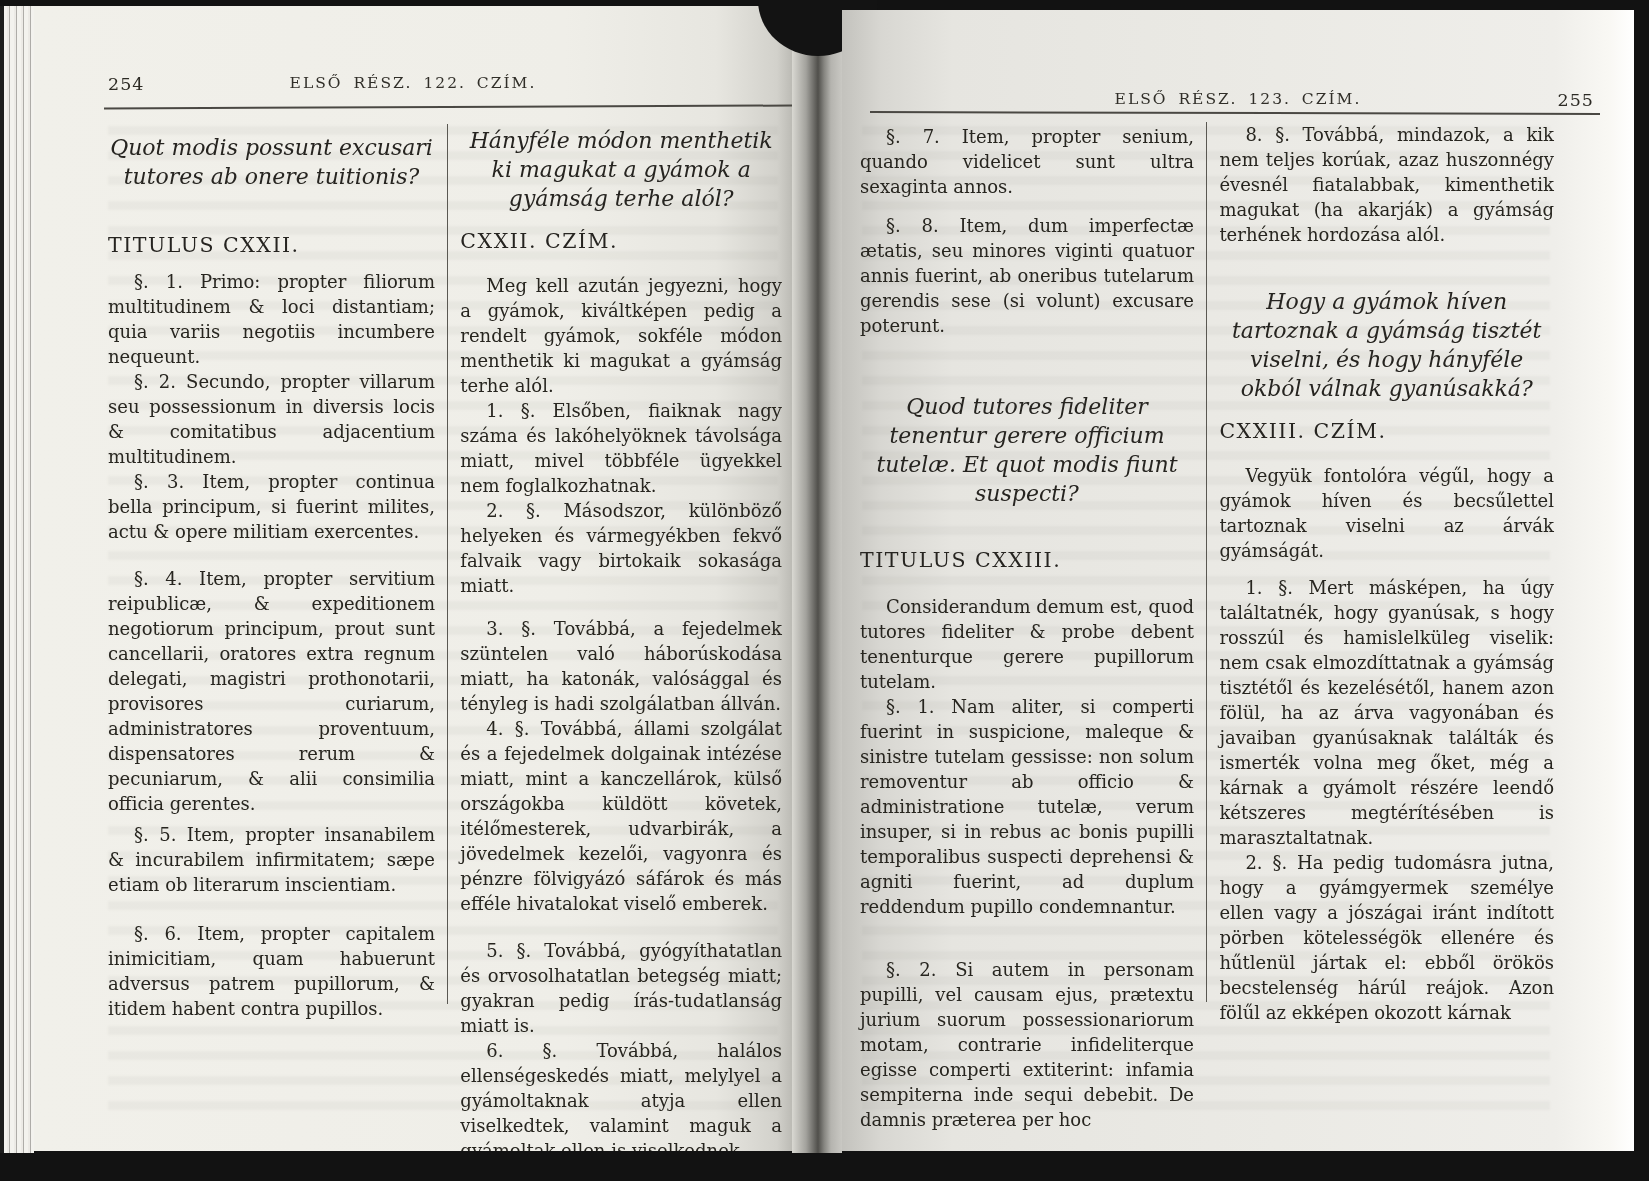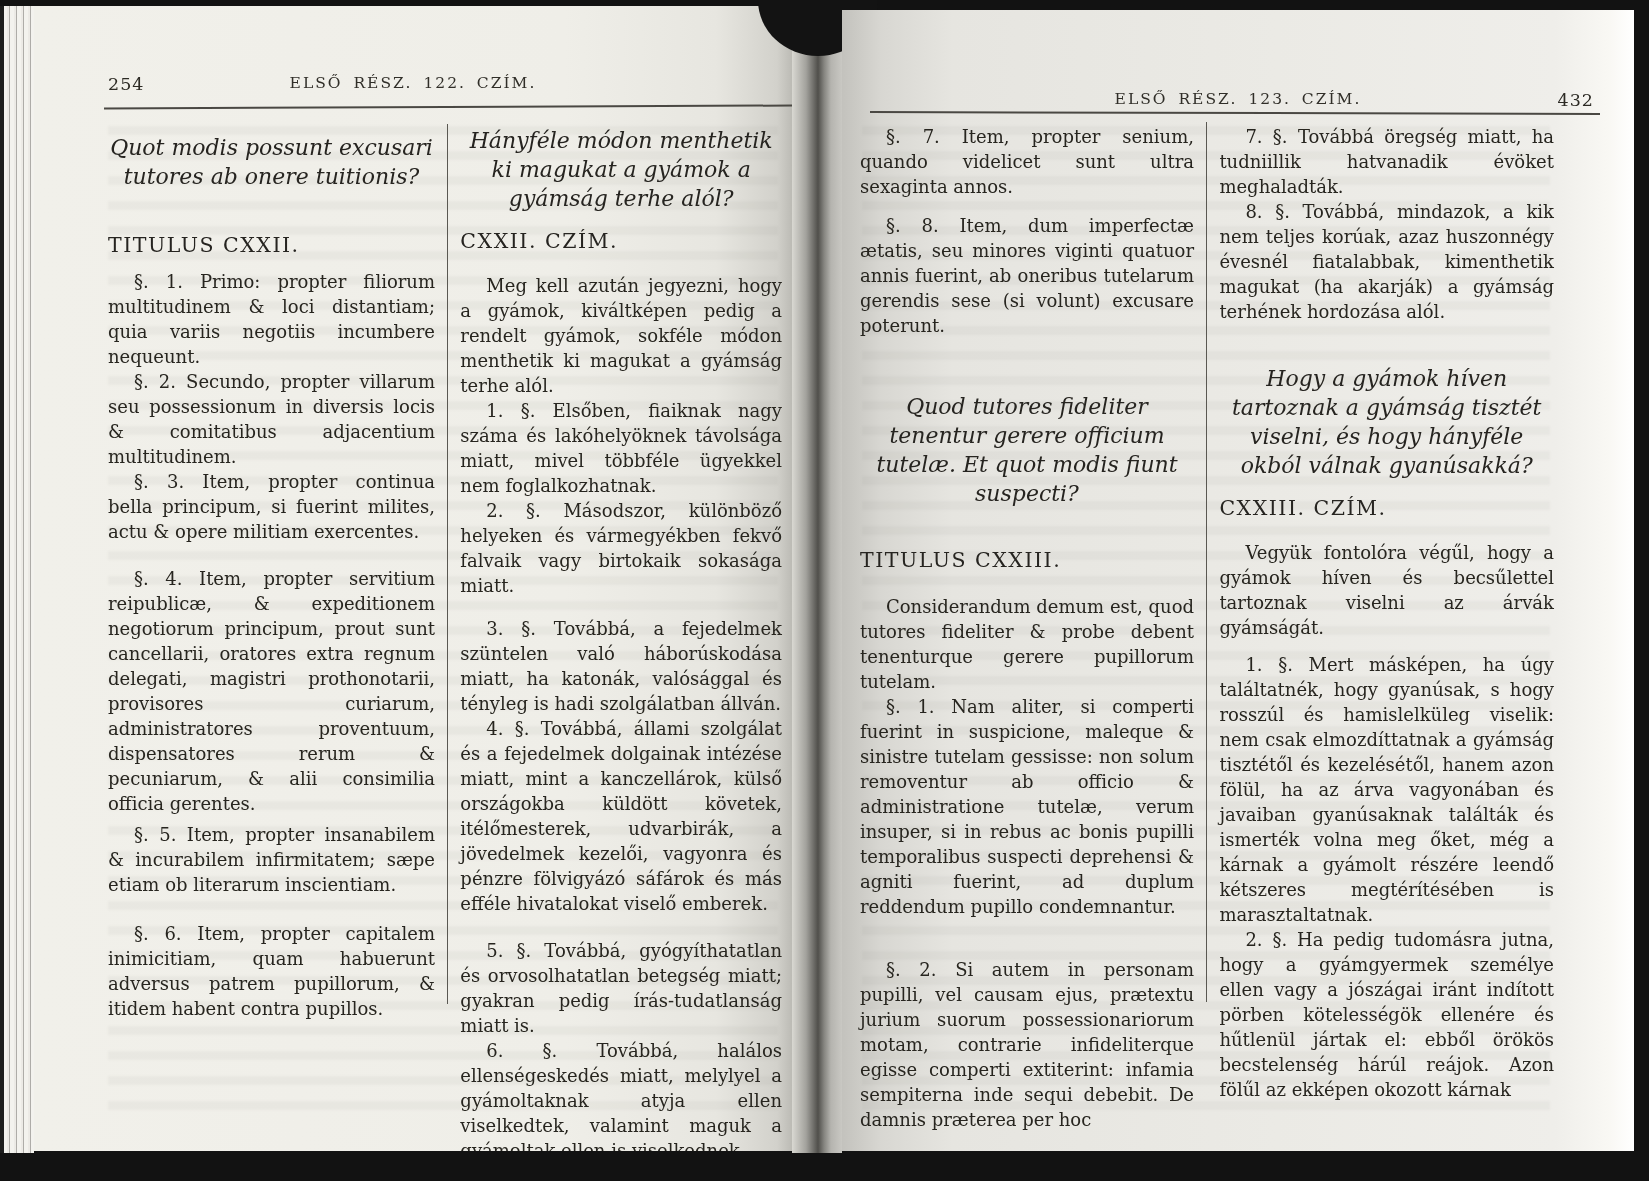--- a/index.html
+++ b/index.html
@@ -102,41 +102,40 @@
       </div>
     </div>
   </div>
 
   <div class="gutter"></div>
   <div class="gutter-top"></div>
 
   <div class="page page-right">
     <div class="head-row">
       <span class="runhead">ELSŐ RÉSZ. 123. CZÍM.</span>
-      <span class="pgnum">432</span>
+      <span class="pgnum">255</span>
     </div>
     <div class="head-rule"></div>
     <div class="ghost"></div>
 
     <div class="cols">
 
       <div class="col col-a">
         <p class="p m2">§. 7. Item, propter senium, quando videlicet sunt ultra sexaginta annos.</p>
         <p class="p m14">§. 8. Item, dum imperfectæ ætatis, seu minores viginti quatuor annis fuerint, ab oneribus tutelarum gerendis sese (si volunt) excusare poterunt.</p>
         <div class="qh m54">Quod tutores fideliter tenentur gerere officium tutelæ. Et quot modis fiunt suspecti?</div>
         <div class="tit m40">TITULUS CXXIII.</div>
         <p class="p m22">Considerandum demum est, quod tutores fideliter &amp; probe debent tenenturque gerere pupillorum tutelam.</p>
         <p class="p">§. 1. Nam aliter, si comperti fuerint in suspicione, maleque &amp; sinistre tutelam gessisse: non solum removentur ab officio &amp; administratione tutelæ, verum insuper, si in rebus ac bonis pupilli temporalibus suspecti deprehensi &amp; agniti fuerint, ad duplum reddendum pupillo condemnantur.</p>
         <p class="p m38">§. 2. Si autem in personam pupilli, vel causam ejus, prætextu jurium suorum possessionariorum motam, contrarie infideliterque egisse comperti extiterint: infamia sempiterna inde sequi debebit. De damnis præterea per hoc</p>
       </div>
 
       <div class="divider"></div>
 
       <div class="col col-b">
-        <p class="p m2">7. §. Továbbá öregség miatt, ha tudniillik hatvanadik évöket meghaladták.</p>
         <p class="p">8. §. Továbbá, mindazok, a kik nem teljes korúak, azaz huszonnégy évesnél fiatalabbak, kimenthetik magukat (ha akarják) a gyámság terhének hordozása alól.</p>
         <div class="qh m40">Hogy a gyámok híven tartoznak a gyámság tisztét viselni, és hogy hányféle okból válnak gyanúsakká?</div>
         <div class="tit m16">CXXIII. CZÍM.</div>
         <p class="p m20">Vegyük fontolóra végűl, hogy a gyámok híven és becsűlettel tartoznak viselni az árvák gyámságát.</p>
         <p class="p m12">1. §. Mert másképen, ha úgy találtatnék, hogy gyanúsak, s hogy rosszúl és hamislelküleg viselik: nem csak elmozdíttatnak a gyámság tisztétől és kezelésétől, hanem azon fölül, ha az árva vagyonában és javaiban gyanúsaknak találták és ismerték volna meg őket, még a kárnak a gyámolt részére leendő kétszeres megtérítésében is marasztaltatnak.</p>
         <p class="p">2. §. Ha pedig tudomásra jutna, hogy a gyámgyermek személye ellen vagy a jószágai iránt indított pörben kötelességök ellenére és hűtlenül jártak el: ebből örökös becstelenség hárúl reájok. Azon fölűl az ekképen okozott kárnak</p>
       </div>
     </div>
   </div>
 

